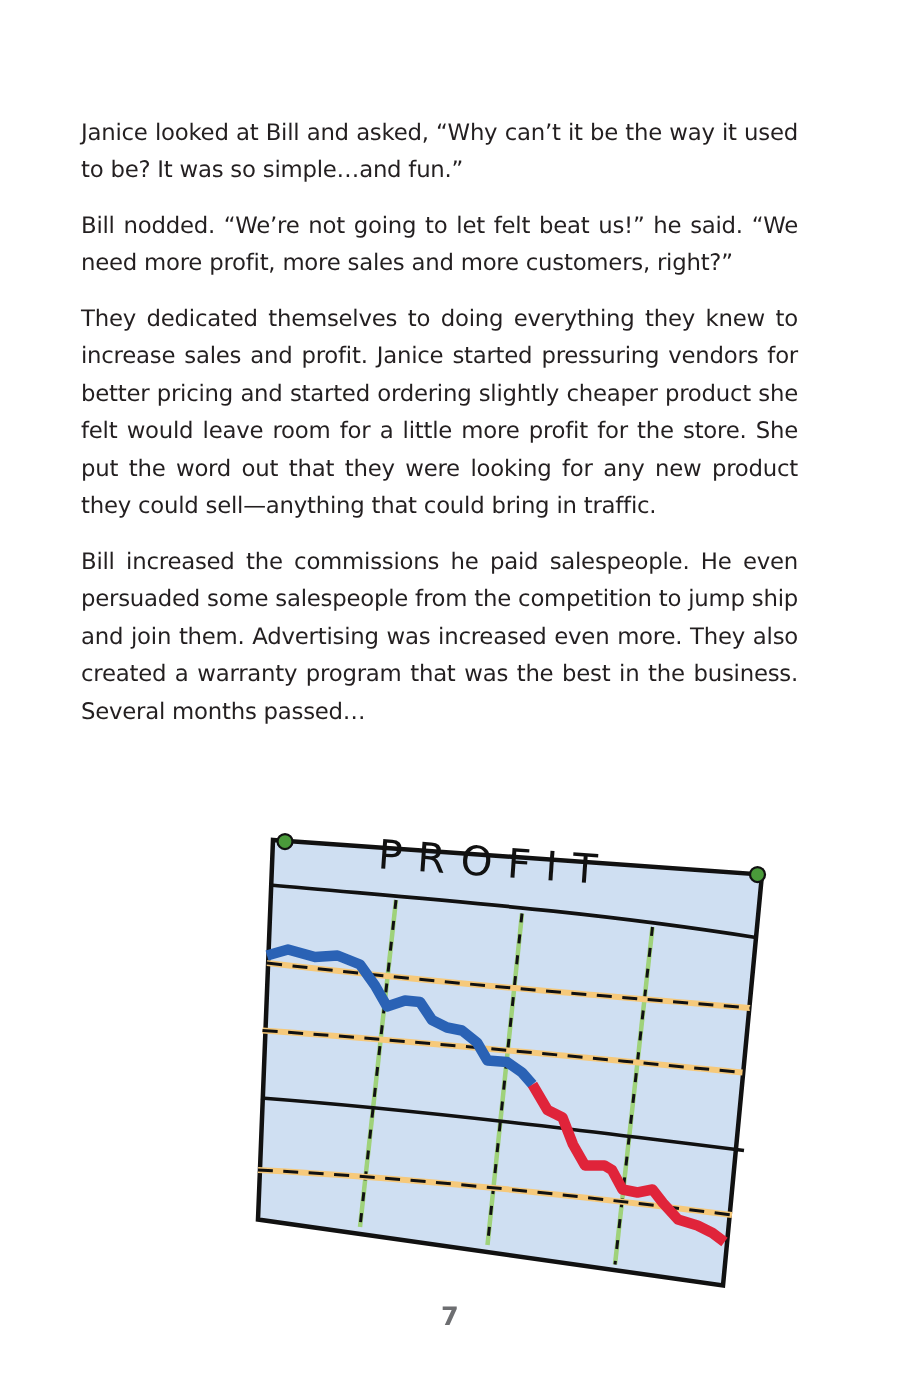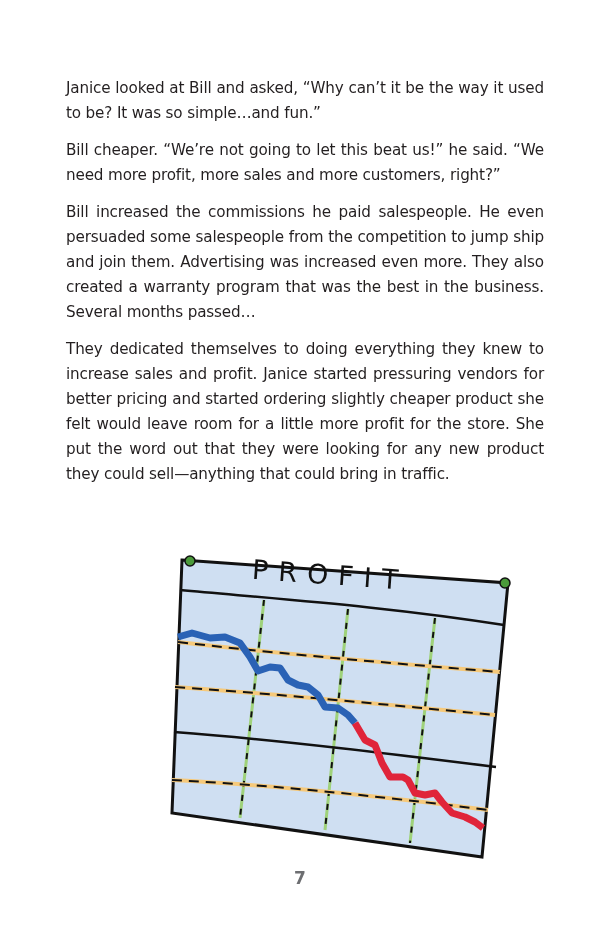--- a/index.html
+++ b/index.html
@@ -1,32 +1,32 @@
 <!DOCTYPE html>
 <html><head>
 <meta charset="utf-8">
 <style>
   html, body { margin:0; padding:0; background:#ffffff; }
   body { width:600px; height:927px; position:relative; overflow:hidden;
          font-family:"DejaVu Sans", sans-serif; color:#231f20; }
-  .text { position:absolute; left:66px; width:478px; top:76px; }
+  .text { position:absolute; left:54px; width:478px; top:76px; }
   .para { margin:0 0 12px 0; font-size:15.2px; line-height:25px;
           text-align:justify; letter-spacing:-0.15px; }
   .illustration { position:absolute; left:170px; top:545px; width:360px; height:320px; }
   .page-number { position:absolute; left:0; width:600px; top:868px; text-align:center;
                  font-size:17px; font-weight:bold; color:#6d6e71; }
 </style>
 </head>
 <body>
 
 <div class="text">
   <p class="para">Janice looked at Bill and asked, “Why can’t it be the way it used to be? It was so simple…and fun.”</p>
-  <p class="para">Bill cheaper. “We’re not going to let this beat us!” he said. “We need more profit, more sales and more customers, right?”</p>
+  <p class="para">Bill nodded. “We’re not going to let felt beat us!” he said. “We need more profit, more sales and more customers, right?”</p>
+  <p class="para">They dedicated themselves to doing everything they knew to increase sales and profit. Janice started pressuring vendors for better pricing and started ordering slightly cheaper product she felt would leave room for a little more profit for the store. She put the word out that they were looking for any new product they could sell—anything that could bring in traffic.</p>
   <p class="para">Bill increased the commissions he paid salespeople. He even persuaded some salespeople from the competition to jump ship and join them. Advertising was increased even more. They also created a warranty program that was the best in the business. Several months passed…</p>
-  <p class="para">They dedicated themselves to doing everything they knew to increase sales and profit. Janice started pressuring vendors for better pricing and started ordering slightly cheaper product she felt would leave room for a little more profit for the store. She put the word out that they were looking for any new product they could sell—anything that could bring in traffic.</p>
 </div>
 
 <div class="illustration">
   <svg width="360" height="320" viewBox="0 0 360 320">
 
     <polygon points="12,15 338,38 312,312 2,268" fill="#cfdff2" stroke="#111" stroke-width="3"></polygon>
 
     <path d="M10,45 C120,55 220,62 334,80" fill="none" stroke="#111" stroke-width="2.5"></path>
 
     <text x="82" y="40" font-family="DejaVu Sans, sans-serif" font-size="27" letter-spacing="10" fill="#111" transform="rotate(4 170 30)">PROFIT</text>

